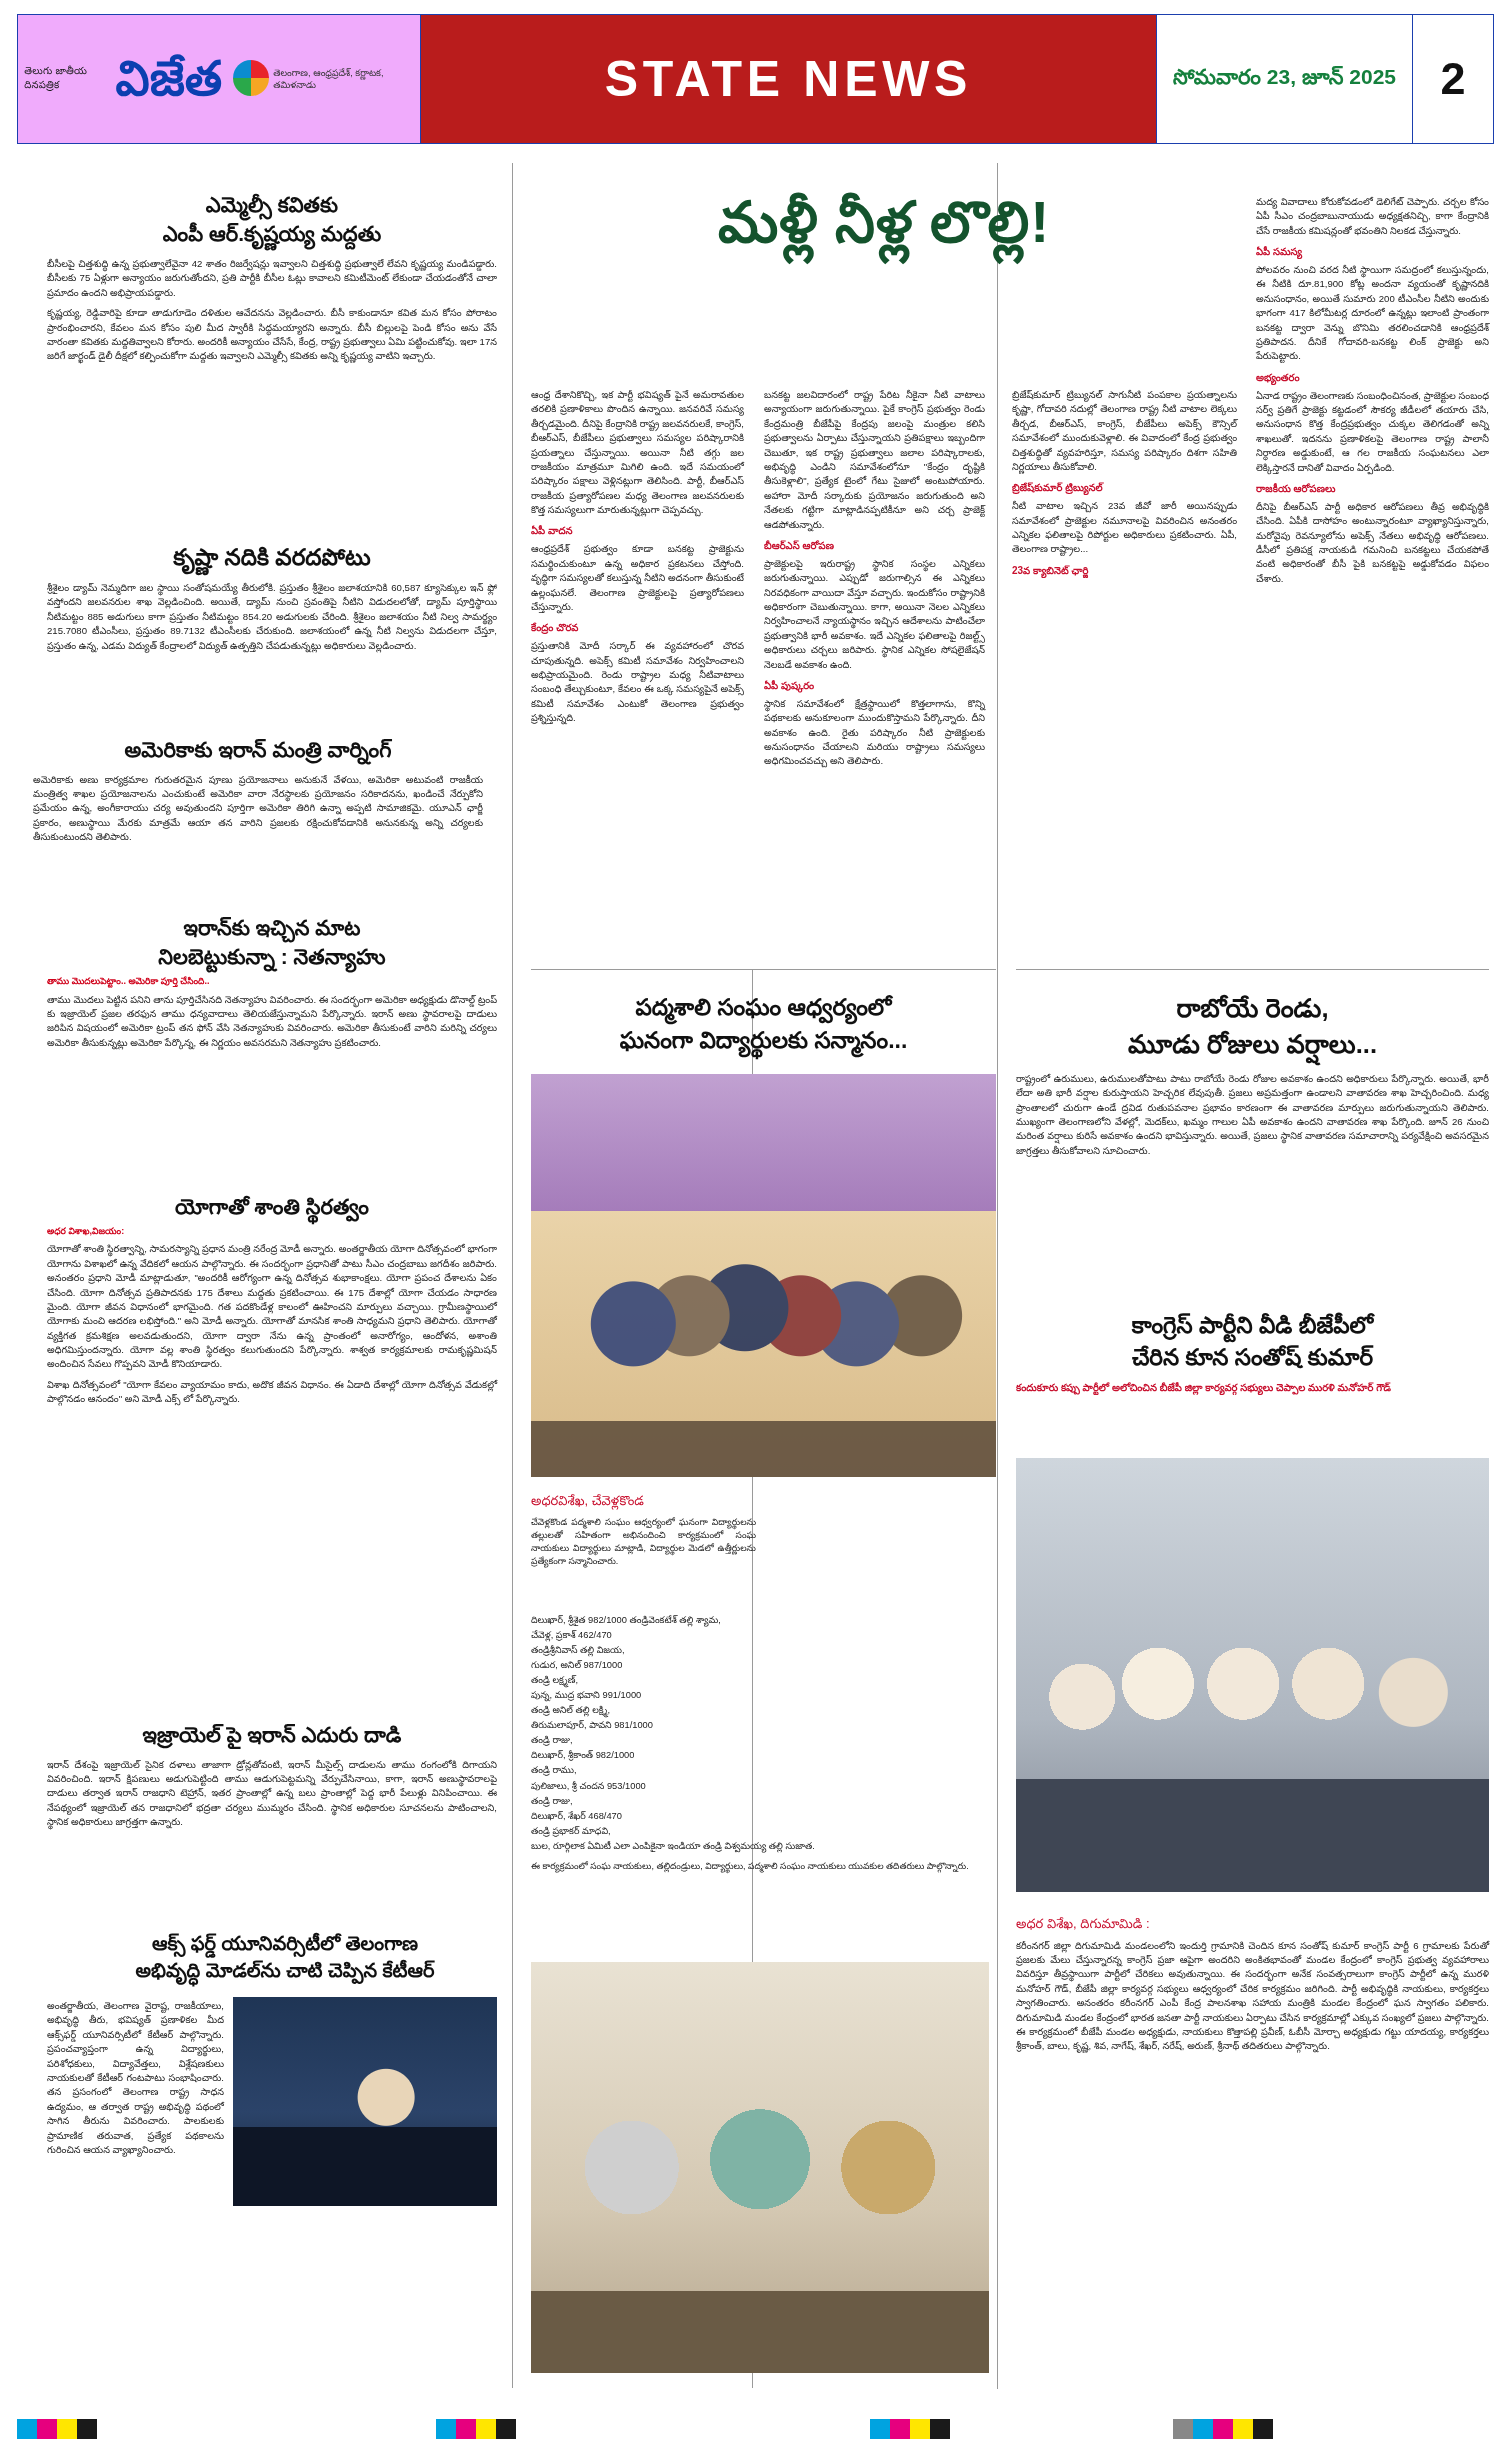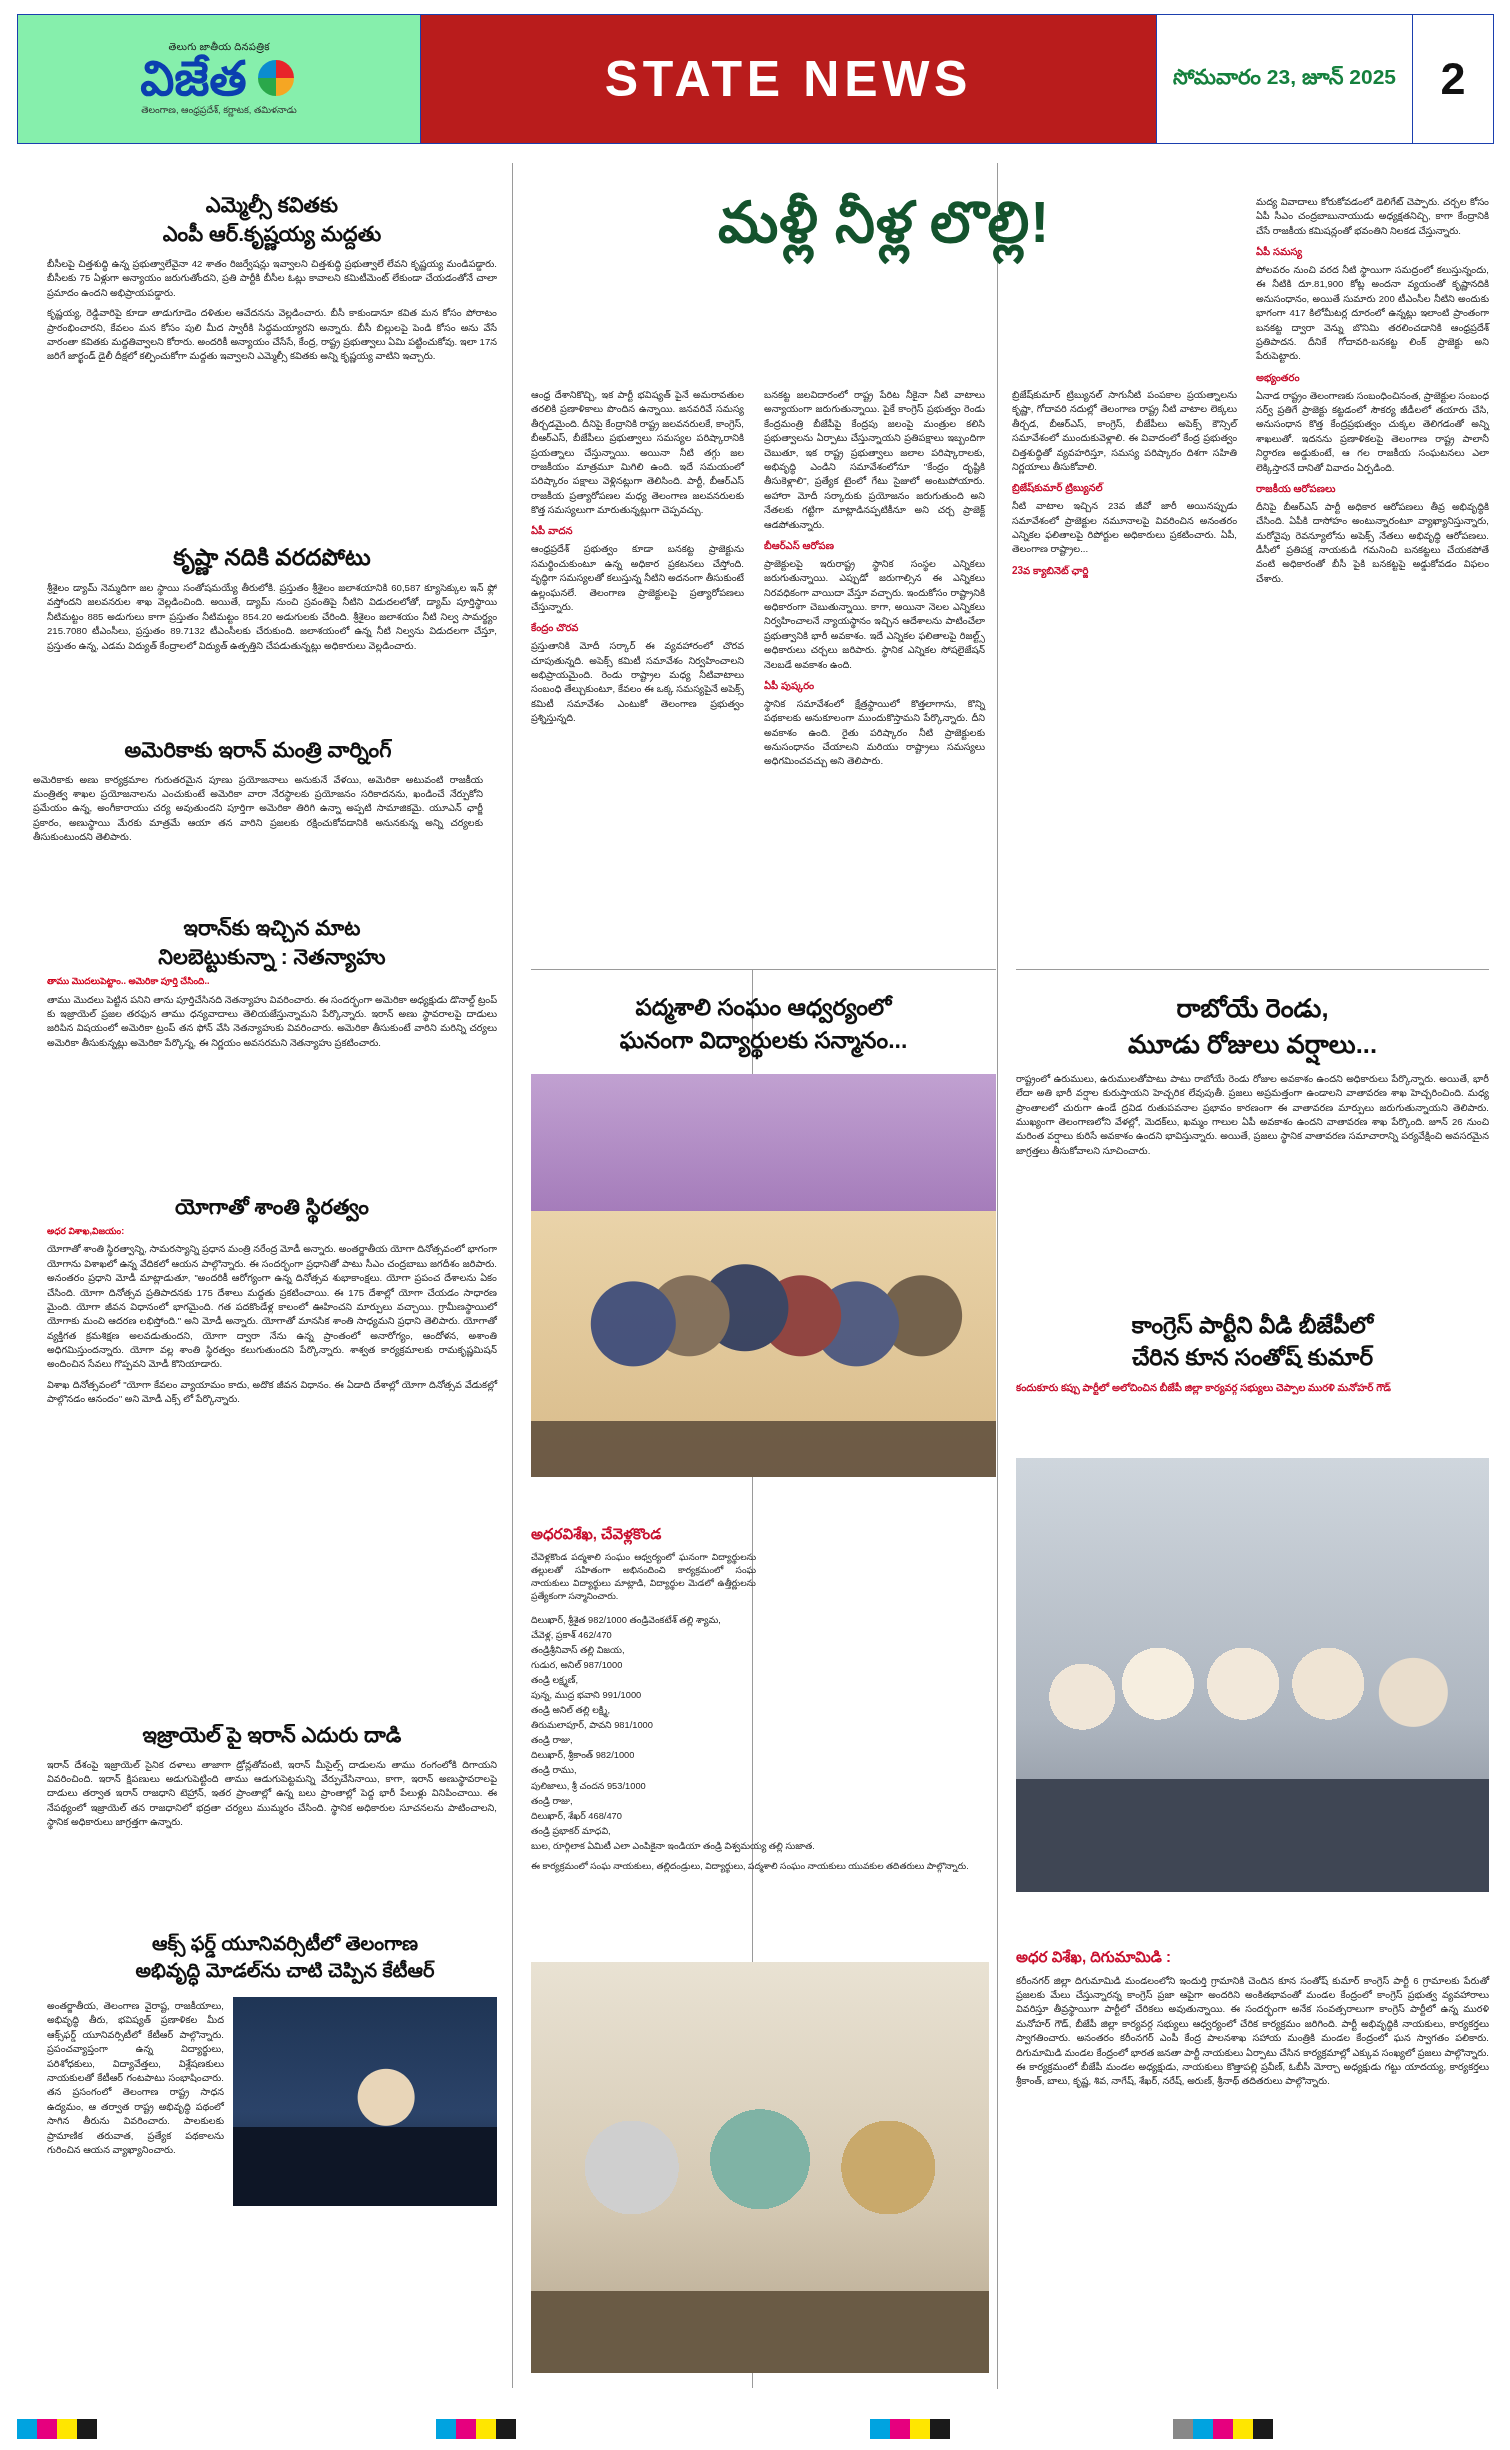--- a/index.html
+++ b/index.html
@@ -19,22 +19,22 @@
   }
 
   
   .masthead {
     position:absolute; left:17px; top:14px; width:1477px; height:130px;
     display:flex; align-items:stretch;
     border:1.6px solid #1b3fae;
   }
   .logo-box {
     width:403px; border-right:1.6px solid #1b3fae;
-    background:#86efac; display:flex; align-items:center; justify-content:center;
-    flex-direction:column; padding:4.7px 6.2px;
+    background:#f0abfc; display:flex; align-items:center; justify-content:center;
+    flex-direction:row; padding:4.7px 6.2px;
   }
   .logo-top { font-size:10px; color:#1a1a1a; letter-spacing:0.2px; }
   .logo-main {
     font-size:48px; font-weight:bold; color:#0b3fb0; line-height:1;
     display:flex; align-items:center; gap:6.2px;
   }
   .logo-main .swoosh {
     display:inline-block; width:45px; height:45px; position:relative;
   }
   .logo-main .swoosh:before{
@@ -149,21 +149,21 @@
     position:relative;
   }
   .scene-podium:after{
     content:""; position:absolute; inset:0;
     background:
       radial-gradient(circle at 58% 48%, #e8d5b8 0 28px, transparent 29px),
       linear-gradient(transparent 62%, #0e1626 62%);
   }
 
   .caption { font-size:9px; line-height:1.45; text-align:justify; color:#1a1a1a; }
-  .cap-red { color:#c8102e; font-weight:bold; font-size:15px;margin-top:32px; }
+  .cap-red { color:#c8102e; font-weight:normal; font-size:13px; }
 
   
   .result-list { font-size:9.3px; line-height:1.62; color:#1a1a1a; }
   .result-list div { white-space:normal; }
 
   
   .colorbars { position:absolute; left:17px; bottom:11px; width:1477px; height:20px; }
   .cb-group { position:absolute; display:flex; height:20px; }
   .cb { width:20px; height:20px; }
 </style>

